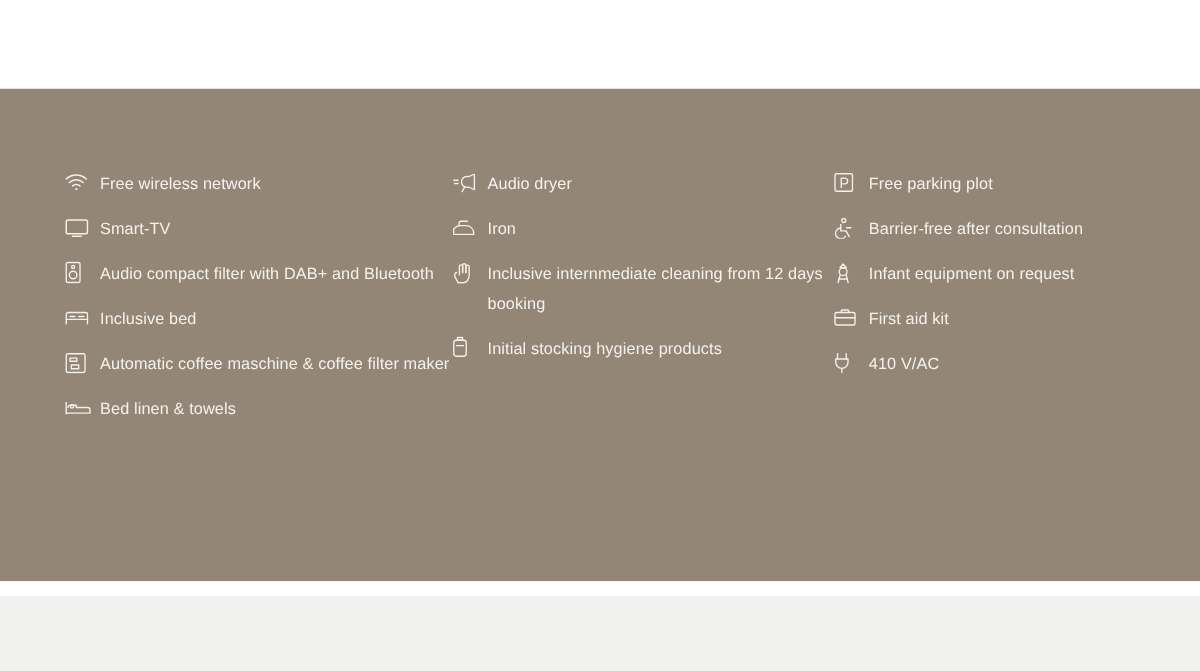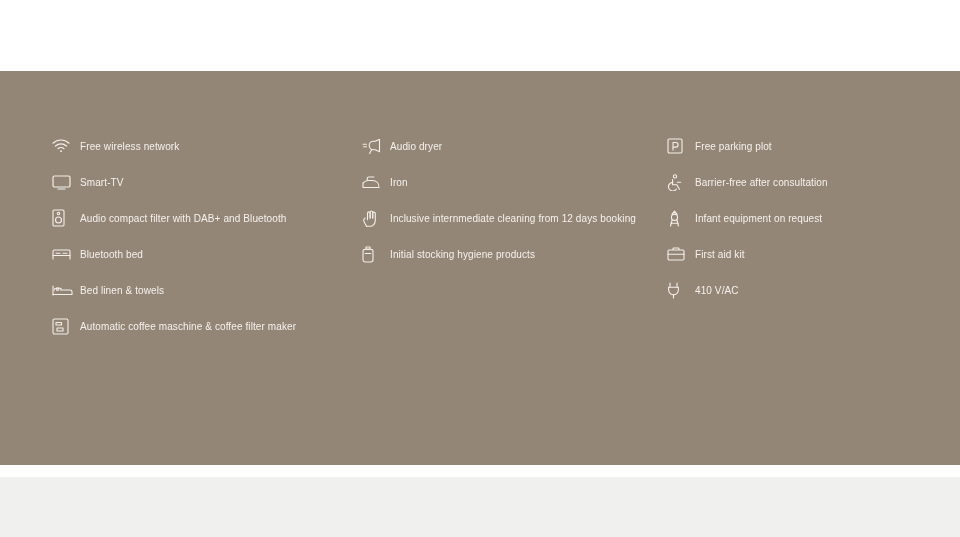--- a/index.html
+++ b/index.html
@@ -75,21 +75,21 @@
     align-items: center;
     justify-content: flex-start;
     color: #f3efe9;
     flex-shrink: 0;
   }
   .icon svg {
     display: block;
   }
   .label {
     color: #f5f2ed;
-    font-size: 10px;
+    font-size: 13px;
     line-height: 23.5px;
     font-family: "Liberation Sans", sans-serif;
     letter-spacing: 0.1px;
     padding-top: 0px;
   }
 </style>
 </head>
 <body>
 
 <div class="page">
@@ -134,46 +134,46 @@
         </div>
 
         <div class="item">
           <span class="icon">
             <svg width="19" height="14" viewBox="0 0 19 14" fill="none" stroke="currentColor" stroke-width="1.1" stroke-linecap="round">
               <path d="M1 12V4.5a1.5 1.5 0 0 1 1.5-1.5h14A1.5 1.5 0 0 1 18 4.5V12"></path>
               <path d="M1 8.5h17"></path>
               <path d="M4 6.2h4M11 6.2h4"></path>
             </svg>
           </span>
-          <span class="label">Bluetooth bed</span>
+          <span class="label">Inclusive bed</span>
+        </div>
+
+        <div class="item">
+          <span class="icon">
+            <svg width="17" height="17" viewBox="0 0 17 17" fill="none" stroke="currentColor" stroke-width="1.1" stroke-linejoin="round">
+              <rect x="1" y="1" width="15" height="15" rx="1.4"></rect>
+              <path d="M4 4.5h5.5v2.5H4z"></path>
+              <path d="M5 10h6v3H5z"></path>
+            </svg>
+          </span>
+          <span class="label">Automatic coffee maschine &amp; coffee filter maker</span>
         </div>
 
         <div class="item">
           <span class="icon">
             <svg width="21" height="13" viewBox="0 0 21 13" fill="none" stroke="currentColor" stroke-width="1.1" stroke-linecap="round" stroke-linejoin="round">
               <path d="M1 11V2"></path>
               <path d="M1 10.5h19V7.8c0-1-.8-1.8-1.8-1.8H9"></path>
               <path d="M9 6V4.2H4.2C3.2 4.2 2.4 5 2.4 6"></path>
               <circle cx="5.6" cy="5.1" r="1.3"></circle>
             </svg>
           </span>
           <span class="label">Bed linen &amp; towels</span>
         </div>
 
-        <div class="item">
-          <span class="icon">
-            <svg width="17" height="17" viewBox="0 0 17 17" fill="none" stroke="currentColor" stroke-width="1.1" stroke-linejoin="round">
-              <rect x="1" y="1" width="15" height="15" rx="1.4"></rect>
-              <path d="M4 4.5h5.5v2.5H4z"></path>
-              <path d="M5 10h6v3H5z"></path>
-            </svg>
-          </span>
-          <span class="label">Automatic coffee maschine &amp; coffee filter maker</span>
-        </div>
-
       </div>
 
       <div class="col col-2">
 
 
         <div class="item">
           <span class="icon">
             <svg width="19" height="15" viewBox="0 0 19 15" fill="none" stroke="currentColor" stroke-width="1.1" stroke-linecap="round" stroke-linejoin="round">
               <path d="M11.5 2.2a4.3 4.3 0 1 0 0 8.6h1.8l4.2 2V.2l-4.2 2z"></path>
               <path d="M9.6 10.8 7.6 14.5"></path>

